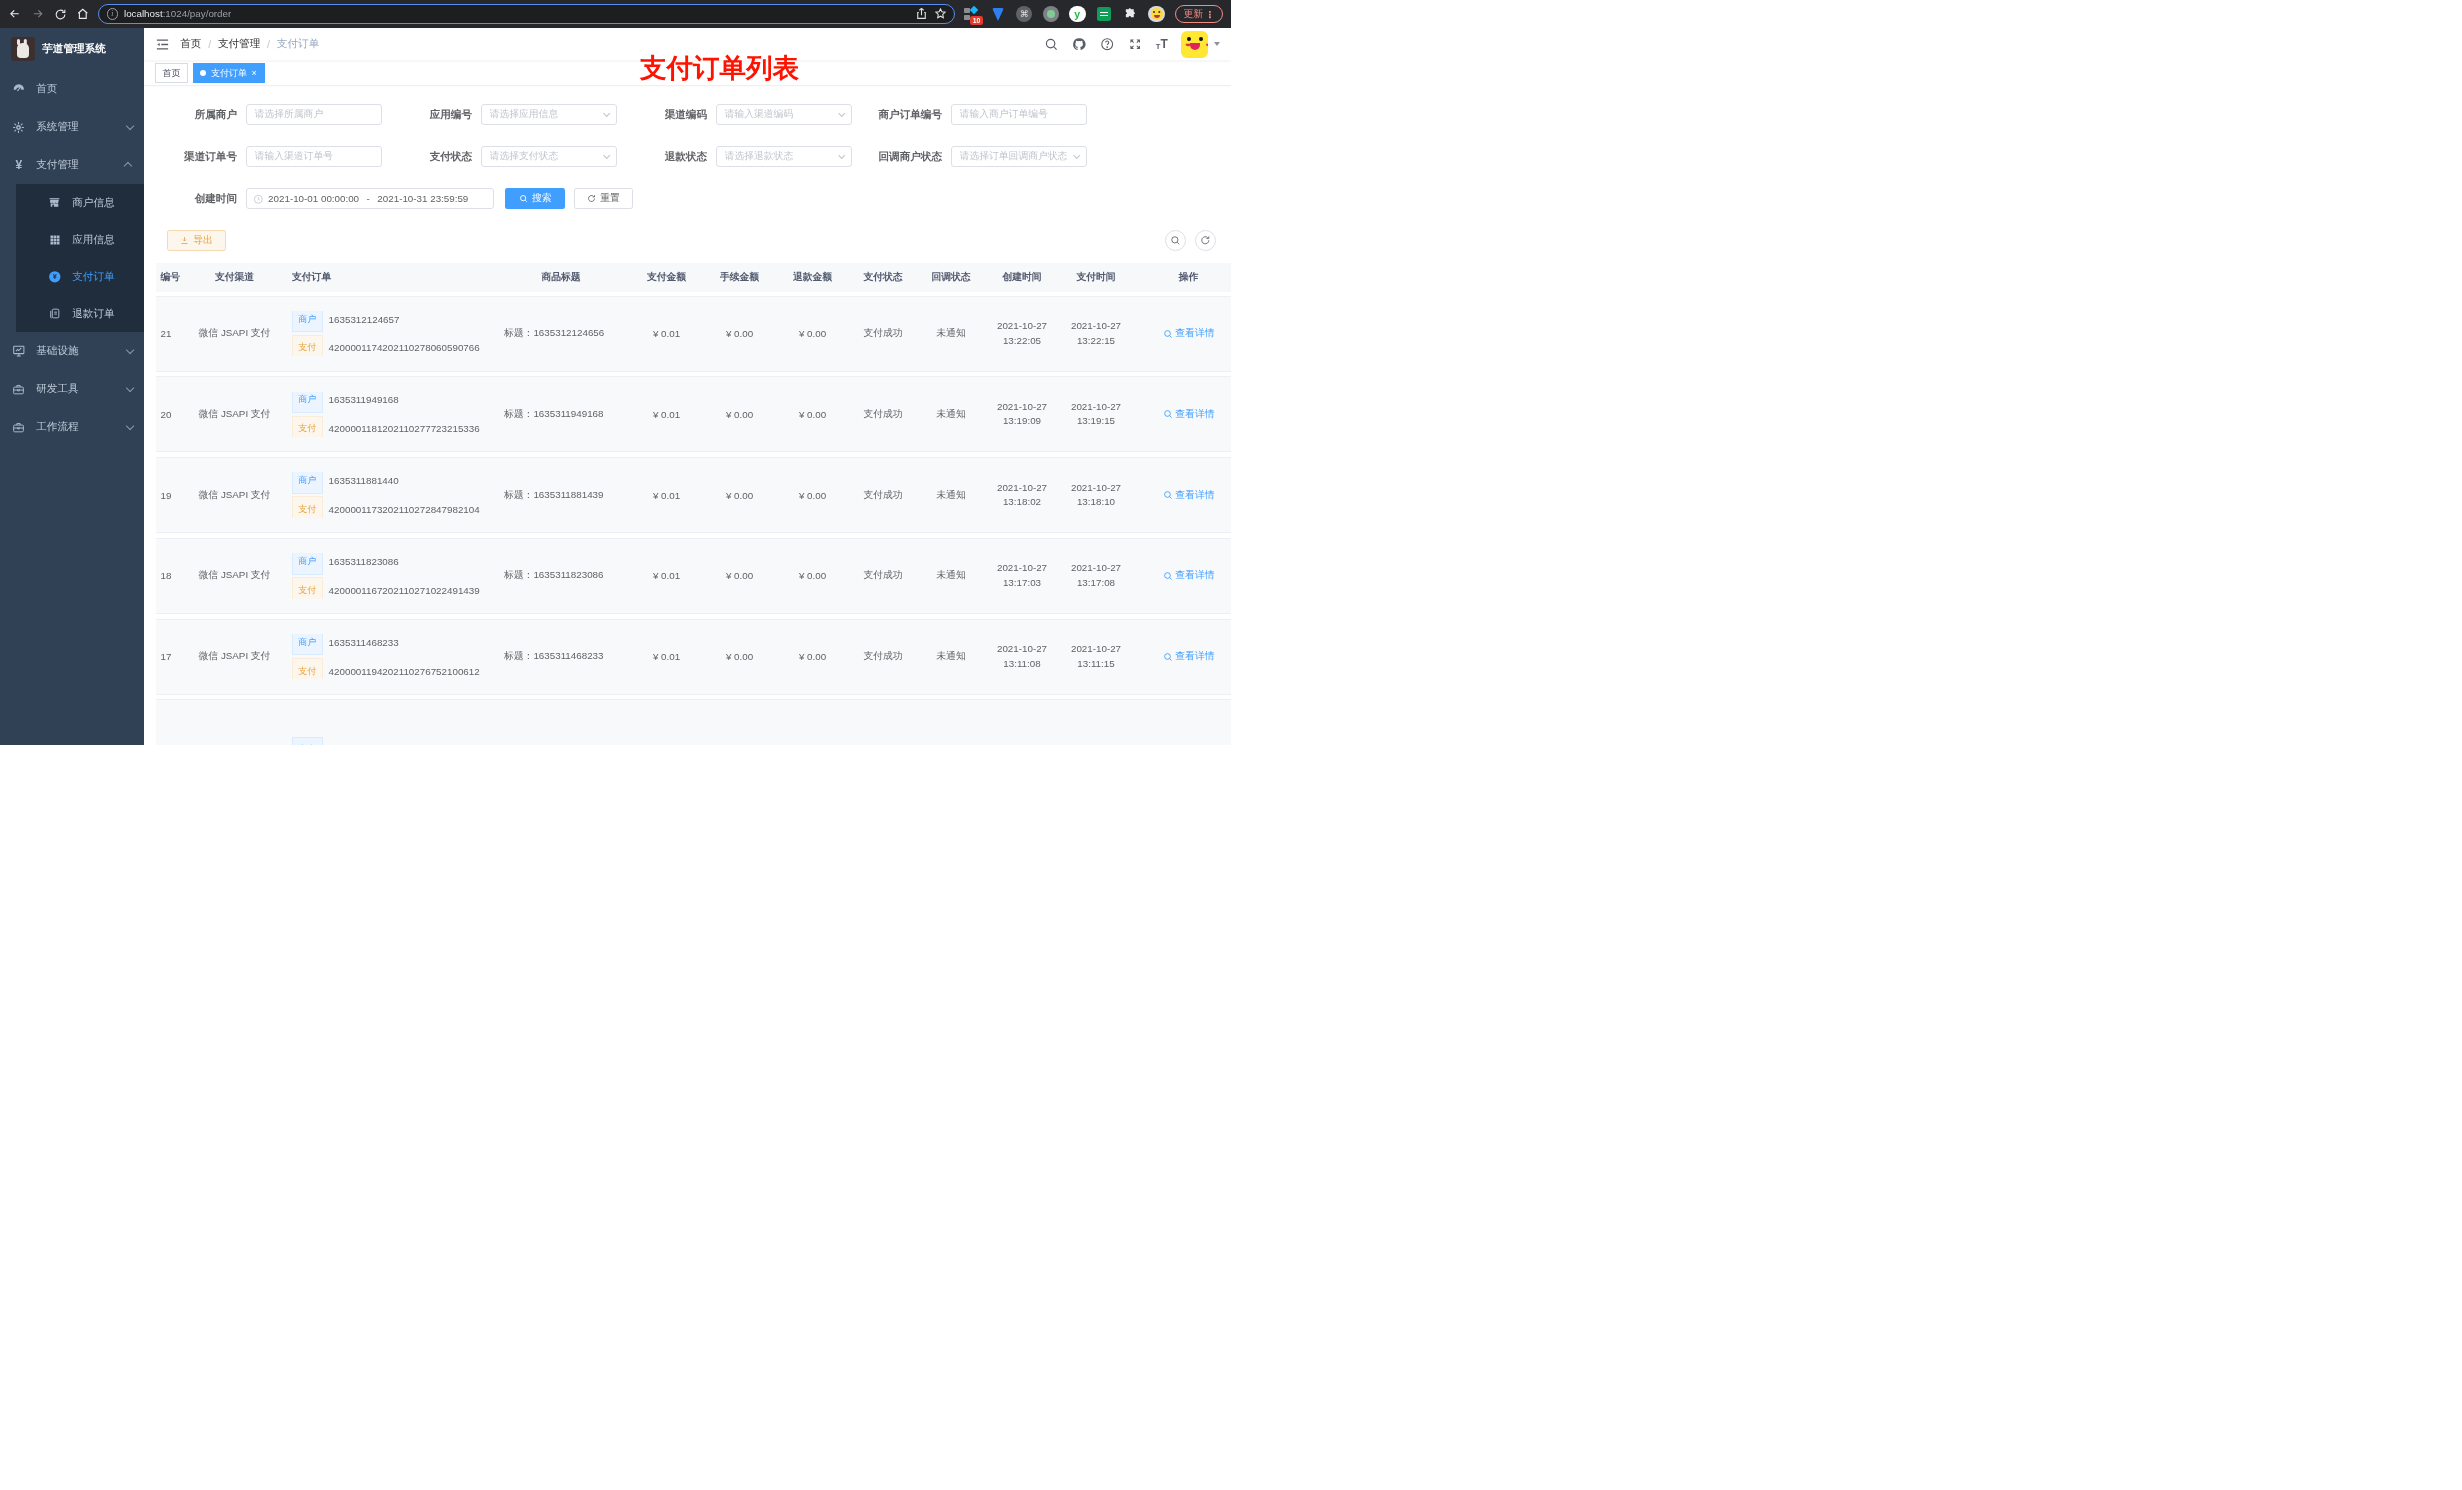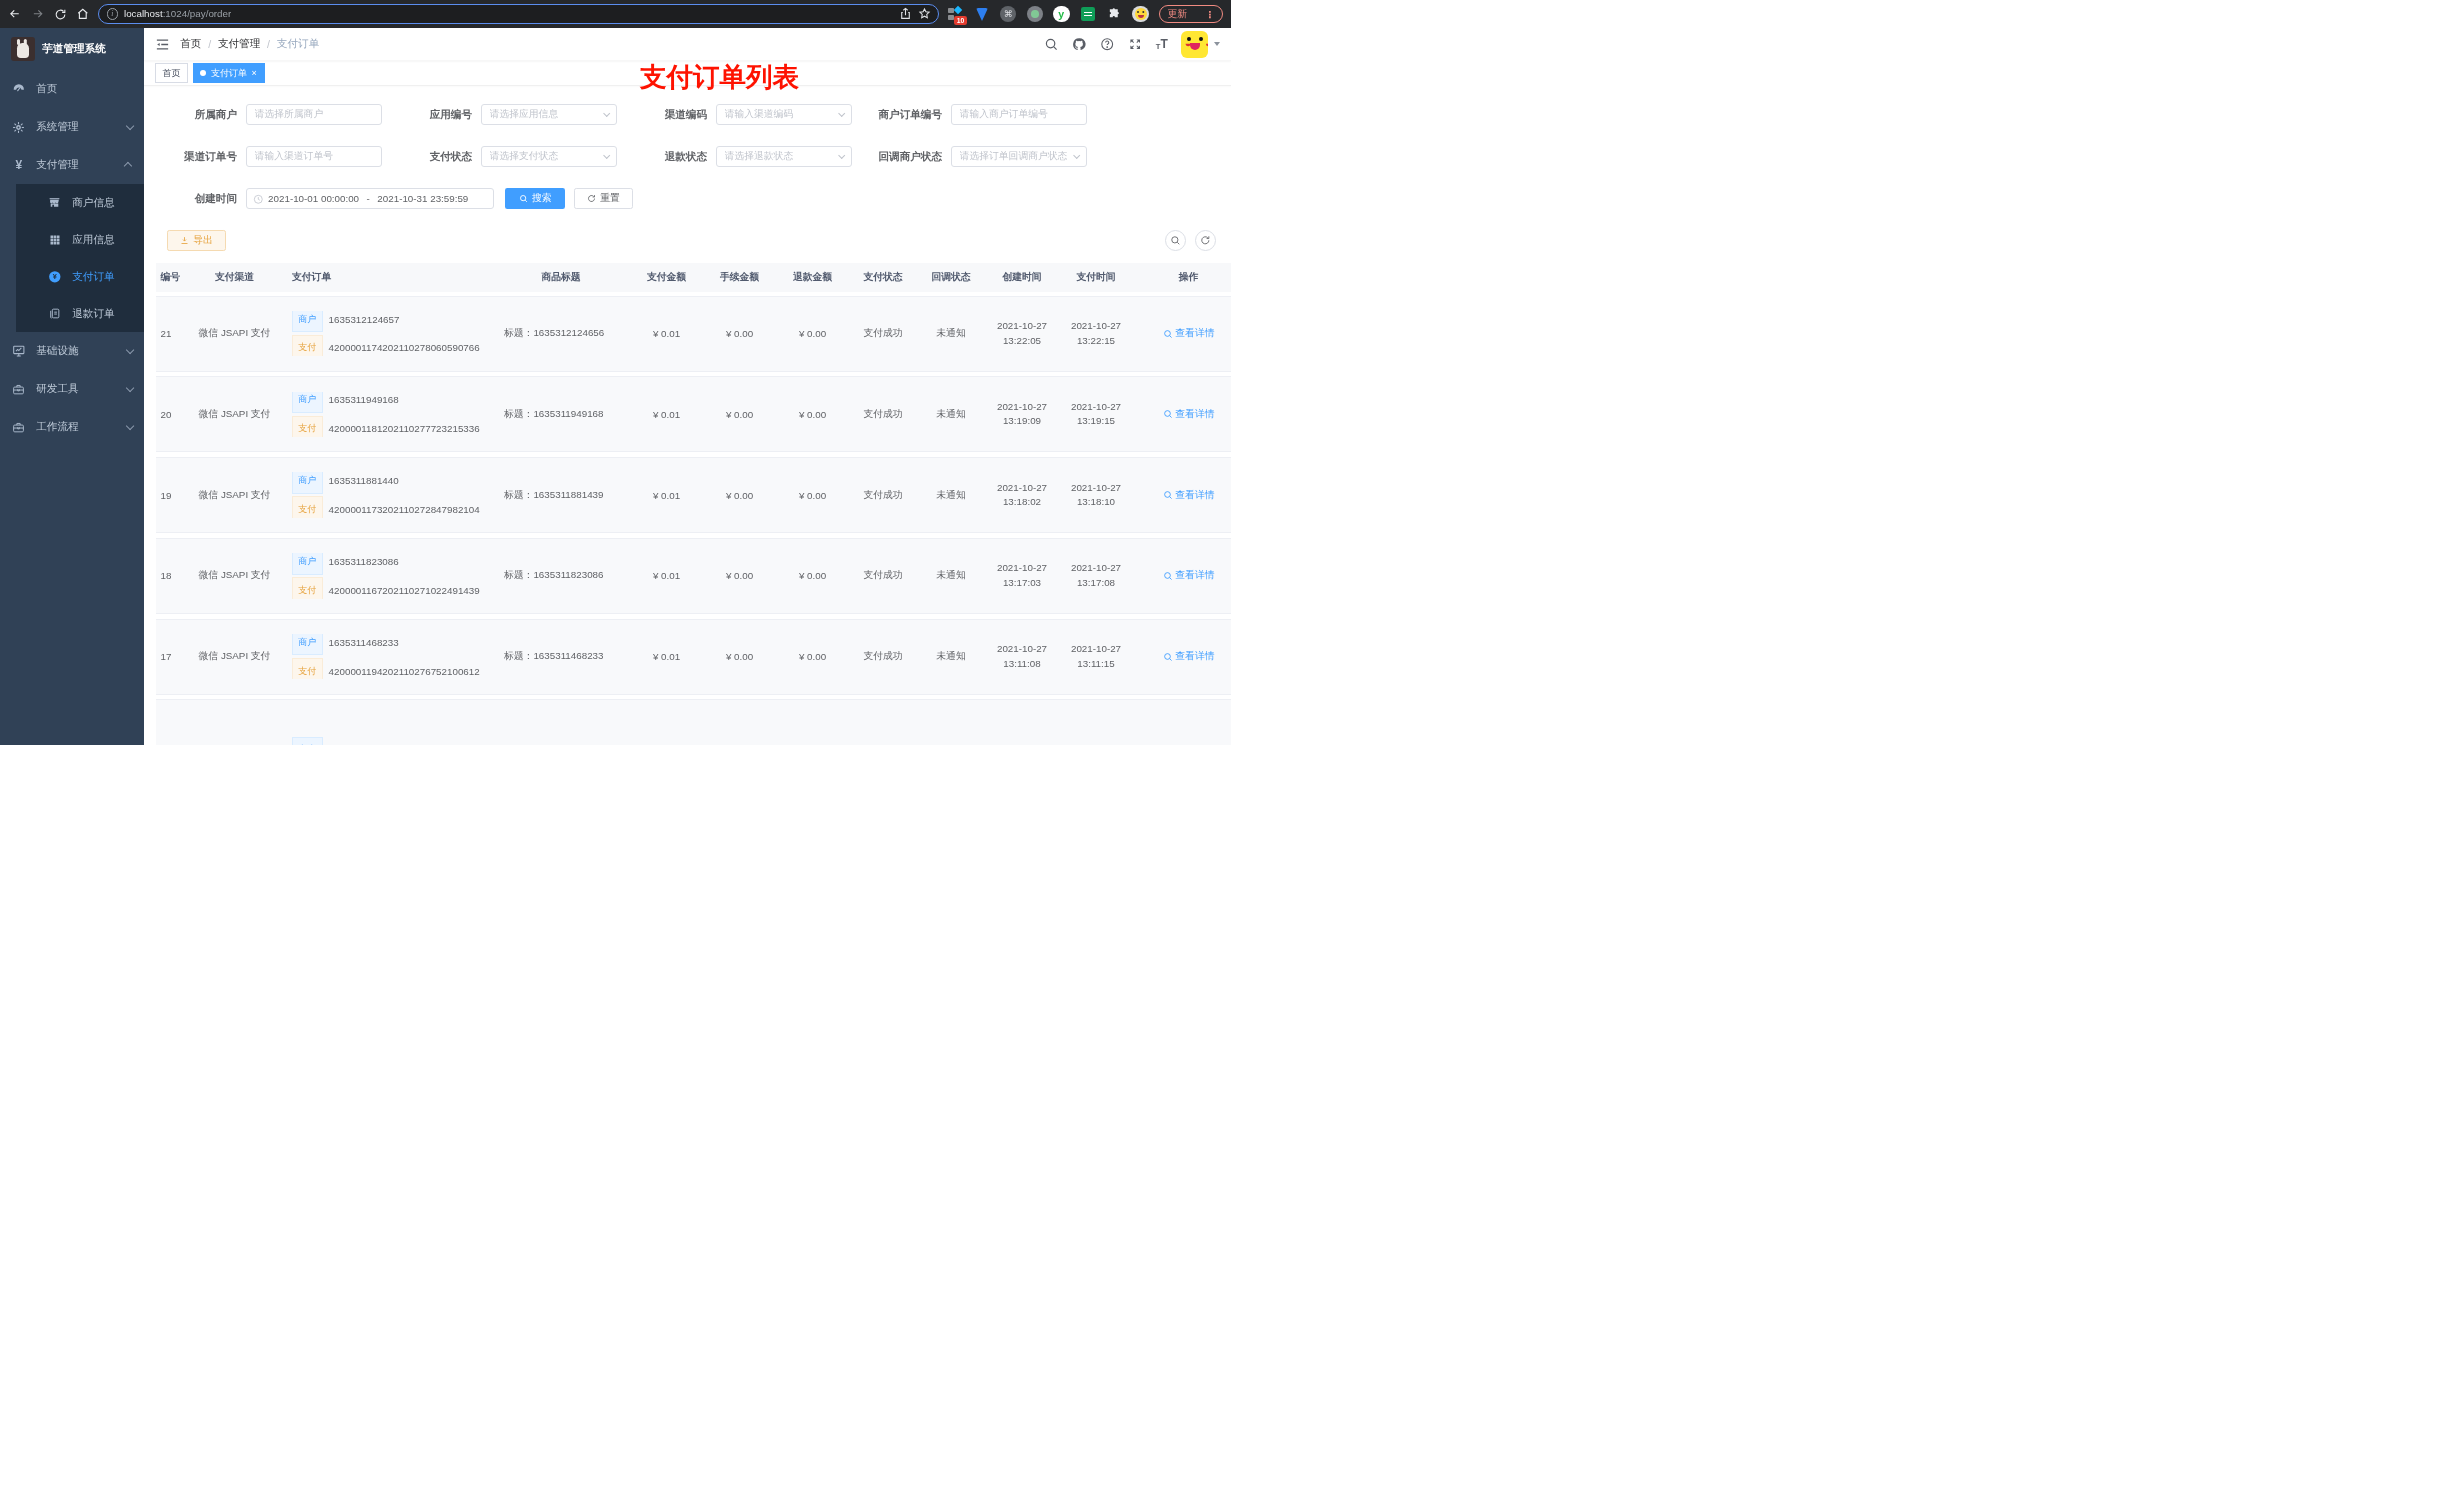--- a/index.html
+++ b/index.html
@@ -27,21 +27,21 @@
   .dot-circle { width:16px; height:16px; border-radius:50%; background:#7d8187; display:flex; align-items:center; justify-content:center; }
   .dot-circle i { width:7.6px; height:7.6px; border-radius:50%; background:#81c995; }
   .y-circle { width:16.7px; height:16.7px; border-radius:50%; background:#fff; color:#21ba45; font-weight:bold; font-size:10.6px; display:flex; align-items:center; justify-content:center; }
   .chat-ic { width:13.6px; height:13.6px; background:#0f9d58; border-radius:2.3px; position:relative; }
   .chat-ic:after { content:""; position:absolute; left:3px; top:4.5px; width:7.6px; height:1.5px; background:#fff; box-shadow:0 3px 0 #fff; }
   .puzzle { color:#e8eaed; }
   .emoji-face { width:16.7px; height:16.7px; border-radius:50%; background:#d9dadb; display:flex; align-items:center; justify-content:center; }
   .emoji-face i { width:12px; height:12px; border-radius:50%; background:#ffd93b; position:relative; }
   .emoji-face i:before { content:""; position:absolute; left:2.3px; top:3px; width:2.3px; height:2.3px; border-radius:50%; background:#333; box-shadow:5.3px 0 0 #333; }
   .emoji-face i:after { content:""; position:absolute; left:3px; top:6.8px; width:6px; height:3px; border-radius:0 0 6px 6px; background:#b34; }
-  .update-btn { border:1.1px solid #f28b82; color:#f28b82; border-radius:9.8px; height:18px; padding:0 7.6px; font-size:9.8px; display:flex; align-items:center; gap:18px; cursor:pointer; }
+  .update-btn { border:1.1px solid #f28b82; color:#f28b82; border-radius:9.8px; height:18px; padding:0 7.6px; font-size:9.8px; display:flex; align-items:center; gap:2px; cursor:pointer; }
   .update-btn .dots { font-weight:bold; letter-spacing:0; }
 
   
   .app { display:flex; height:717px; }
   .sidebar { width:144px; background:#304156; flex:none; color:#bfcbd9; display:flex; flex-direction:column; }
   .logo-row { height:42px; display:flex; align-items:center; gap:7.6px; padding:0 10.6px; }
   .logo-img { width:24px; height:24px; border-radius:3px; background:#3b2f2f; position:relative; overflow:hidden; flex:none; }
   .logo-img i { position:absolute; left:6px; top:6px; width:12px; height:15px; background:#ece8e4; border-radius:5.3px 5.3px 3.8px 3.8px; }
   .logo-img i:before { content:""; position:absolute; left:0.8px; top:-4.5px; width:3px; height:6.8px; background:#ece8e4; border-radius:2.3px; box-shadow:6.8px 0 0 #ece8e4; }
   .logo-title { color:#fff; font-size:10.6px; font-weight:bold; white-space:nowrap; }
@@ -61,21 +61,21 @@
 
   .main { flex:1; display:flex; flex-direction:column; min-width:0; background:#fff; }
 
   
   .navbar { height:33px; display:flex; align-items:center; padding:0 10.6px; position:relative; border-bottom:0.8px solid rgba(0,0,0,0.03); box-shadow:0 0.8px 2.3px rgba(0,0,0,0.06); flex:none; }
   .hamburger { width:15px; height:15px; color:#5a5e66; cursor:pointer; flex:none; }
   .breadcrumb { display:flex; align-items:center; gap:6.8px; margin-left:10.6px; font-size:10.6px; }
   .bc-link { color:#303133; cursor:pointer; }
   .bc-sep { color:#c0c4cc; }
   .bc-cur { color:#97a8be; }
-  .red-note { position:absolute; left:496px; top:31px; font-size:26.5px; font-weight:bold; color:#fe1200; white-space:nowrap; z-index:5; }
+  .red-note { position:absolute; left:496px; top:22px; font-size:26.5px; font-weight:bold; color:#fe1200; white-space:nowrap; z-index:5; }
   .nav-right { margin-left:auto; display:flex; align-items:center; gap:13.6px; }
   .nav-right .hic { width:14.4px; height:14.4px; color:#5a5e66; display:flex; align-items:center; justify-content:center; cursor:pointer; }
   .font-ic { font-weight:bold; color:#5a5e66; cursor:pointer; display:flex; align-items:flex-end; }
   .font-ic .t1 { font-size:7.6px; }
   .font-ic .t2 { font-size:12px; }
   .avatar-wrap { display:flex; align-items:center; gap:6px; cursor:pointer; }
   .avatar { width:27px; height:27px; border-radius:6px; background:#ffe733; position:relative; overflow:hidden; }
   .avatar:before { content:""; position:absolute; left:5.3px; top:6.8px; width:3.8px; height:3.8px; border-radius:50%; background:#111; box-shadow:12px 0 0 #111; }
   .avatar:after { content:""; position:absolute; left:8.3px; top:12px; width:9.8px; height:7.6px; background:#e0245e; border-radius:0 0 9.8px 9.8px; box-shadow:-6.8px -1.5px 0 -2.3px #d33, 13.6px -1.5px 0 -2.3px #d33; }
   .caret-down { width:0; height:0; border-left:3.8px solid transparent; border-right:3.8px solid transparent; border-top:4.5px solid #8c939d; }

